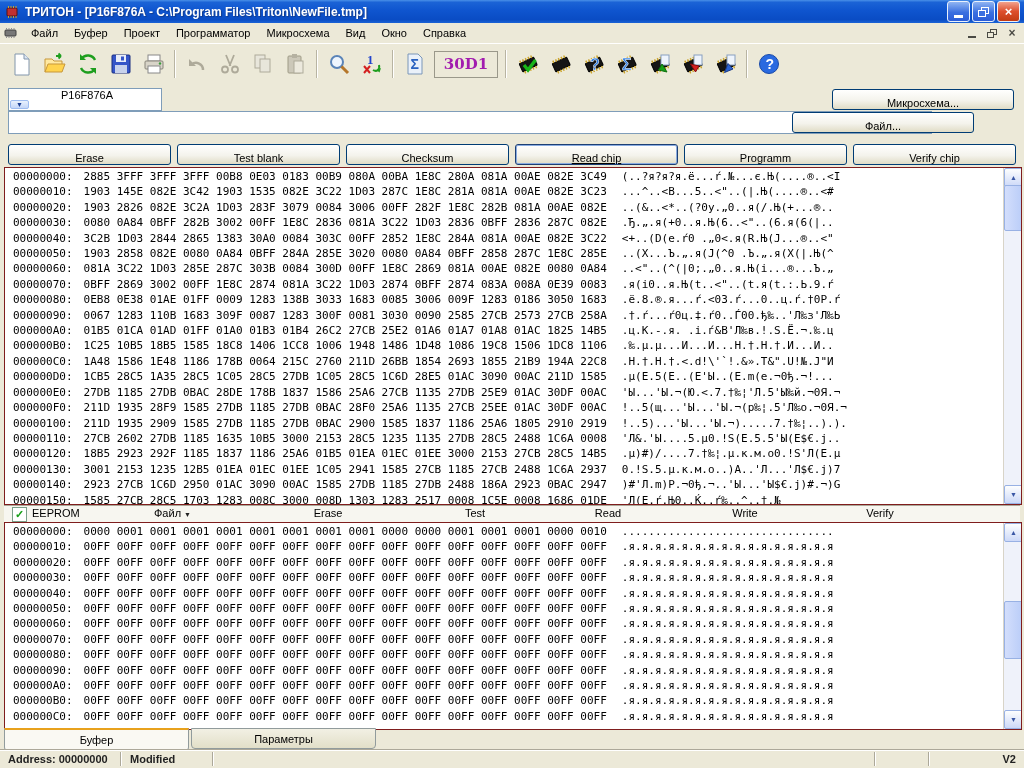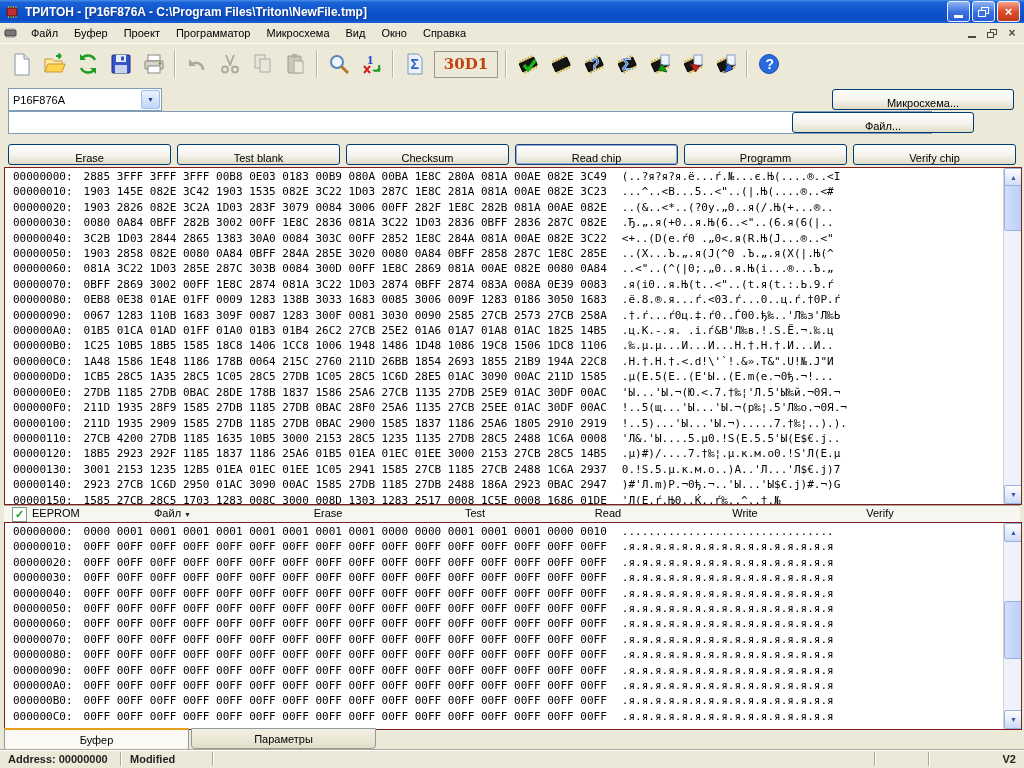--- a/index.html
+++ b/index.html
@@ -36,39 +36,39 @@
   .mdi-rst i:nth-child(2){left:0;top:3px;width:5px;height:4px;background:#ece9d8;}
   .mdi-close{font-size:12px;font-weight:bold;}
 
   
   .toolbar{position:absolute;top:43px;left:0;right:0;height:40px;border-top:1px solid #fff;
     display:flex;align-items:center;padding-left:5px;background:#ece9d8;}
   .tool-btn{width:31px;height:31px;display:flex;align-items:center;justify-content:center;border:1px solid transparent;}
   .tool-sep{width:0;height:28px;border-left:1px solid #b8b4a2;border-right:1px solid #fff;margin:0 4px;}
   .value-box{width:62px;height:25px;margin:0 3px;border:1px solid #9a988a;background:#ece9d8;
     display:flex;align-items:center;justify-content:center;
-    font-family:"DejaVu Serif",serif;font-weight:bold;font-size:15px;color:#c2410c;}
+    font-family:"DejaVu Serif",serif;font-weight:bold;font-size:15px;color:#a21caf;}
 
   
   .combo{position:absolute;background:#fff;border:1px solid #7f9db9;display:flex;align-items:center;}
   .combo .val{flex:1;padding-left:4px;white-space:nowrap;overflow:hidden;}
   .combo .drop{width:17px;align-self:stretch;margin:1px;border:1px solid #9ebcf0;border-radius:2px;
     background:linear-gradient(180deg,#e9f1fd,#c4d6f8);display:flex;align-items:center;justify-content:center;
     color:#1c3f94;font-size:7px;}
-  #chip-combo{left:8px;top:88px;width:152px;height:21px;}
+  #chip-combo{left:8px;top:88px;width:152px;height:21px;flex-direction:column;}
   #file-combo{left:8px;top:111px;width:922px;height:21px;}
   .xp-btn{border:1px solid #003c74;border-radius:3px;
     background:linear-gradient(180deg,#fffffe,#f4f3ec 55%,#e0dcc6);
     display:flex;align-items:flex-end;justify-content:center;font-size:11px;}
   #btn-chip{position:absolute;left:832px;top:89px;width:180px;height:19px;}
   #btn-file{position:absolute;left:792px;top:112px;width:180px;height:19px;}
 
   .actions-row{position:absolute;left:8px;right:8px;top:144px;height:19px;display:flex;gap:6px;}
   .actions-row .xp-btn{flex:1;height:19px;}
-  .actions-row .xp-btn.focused{box-shadow:inset 0 0 0 1px #89abe0;border-color:#1c3f74;}
+  .actions-row .xp-btn.focused{box-shadow:inset 0 0 0 1px #89abe0;border-color:#1c3f74;text-decoration:underline;}
 
   
   .hex-panel{position:absolute;left:4px;width:1016px;background:#fff;border:1px solid #7f1d1d;overflow:hidden;}
   #flash-panel{top:167px;height:336px;}
   #eeprom-panel{top:522px;height:206px;}
   .hex-rows{position:absolute;left:0;top:1px;right:18px;bottom:0;padding-left:8px;overflow:hidden;}
   .hex-row{white-space:pre;font-family:"DejaVu Sans Mono","Liberation Mono",monospace;
     font-size:11px;line-height:15.4px;color:#000;}
   .hex-row .hx{margin-left:11px;}
   .hex-row .as{margin-left:15px;}
@@ -412,21 +412,21 @@
         <div class="hex-row"><span class="addr">00000070:</span><span class="hx">0BFF 2869 3002 00FF 1E8C 2874 081A 3C22 1D03 2874 0BFF 2874 083A 008A 0E39 0083</span><span class="as">.я(i0..я.Њ(t..&lt;"..(t.я(t.:.Ь.9.ŕ</span></div>
         <div class="hex-row"><span class="addr">00000080:</span><span class="hx">0EB8 0E38 01AE 01FF 0009 1283 138B 3033 1683 0085 3006 009F 1283 0186 3050 1683</span><span class="as">.ё.8.®.я...ŕ.&lt;03.ŕ...0..ц.ŕ.†0P.ŕ</span></div>
         <div class="hex-row"><span class="addr">00000090:</span><span class="hx">0067 1283 110B 1683 309F 0087 1283 300F 0081 3030 0090 2585 27CB 2573 27CB 258A</span><span class="as">.†.ŕ...ŕ0ц.‡.ŕ0..Ѓ00.ђ‰..'Л‰з'Л‰Ь</span></div>
         <div class="hex-row"><span class="addr">000000A0:</span><span class="hx">01B5 01CA 01AD 01FF 01A0 01B3 01B4 26C2 27CB 25E2 01A6 01A7 01A8 01AC 1825 14B5</span><span class="as">.ц.К.-.я. .i.ѓ&amp;В'Л‰в.!.Ѕ.Ё.¬.‰.ц</span></div>
         <div class="hex-row"><span class="addr">000000B0:</span><span class="hx">1C25 10B5 18B5 1585 18C8 1406 1CC8 1006 1948 1486 1D48 1086 19C8 1506 1DC8 1106</span><span class="as">.‰.µ.µ...И...И...Н.†.Н.†.И...И..</span></div>
         <div class="hex-row"><span class="addr">000000C0:</span><span class="hx">1A48 1586 1E48 1186 178B 0064 215C 2760 211D 26BB 1854 2693 1855 21B9 194A 22C8</span><span class="as">.Н.†.Н.†.&lt;.d!\'`!.&amp;».Т&amp;".U!№.J"И</span></div>
         <div class="hex-row"><span class="addr">000000D0:</span><span class="hx">1CB5 28C5 1A35 28C5 1C05 28C5 27DB 1C05 28C5 1C6D 28E5 01AC 3090 00AC 211D 1585</span><span class="as">.µ(Е.5(Е..(Е'Ы..(Е.m(е.¬0ђ.¬!...</span></div>
         <div class="hex-row"><span class="addr">000000E0:</span><span class="hx">27DB 1185 27DB 0BAC 28DE 178B 1837 1586 25A6 27CB 1135 27DB 25E9 01AC 30DF 00AC</span><span class="as">'Ы...'Ы.¬(Ю.&lt;.7.†‰¦'Л.5'Ы‰й.¬0Я.¬</span></div>
         <div class="hex-row"><span class="addr">000000F0:</span><span class="hx">211D 1935 28F9 1585 27DB 1185 27DB 0BAC 28F0 25A6 1135 27CB 25EE 01AC 30DF 00AC</span><span class="as">!..5(щ...'Ы...'Ы.¬(p‰¦.5'Л‰о.¬0Я.¬</span></div>
         <div class="hex-row"><span class="addr">00000100:</span><span class="hx">211D 1935 2909 1585 27DB 1185 27DB 0BAC 2900 1585 1837 1186 25A6 1805 2910 2919</span><span class="as">!..5)...'Ы...'Ы.¬).....7.†‰¦..).).</span></div>
-        <div class="hex-row"><span class="addr">00000110:</span><span class="hx">27CB 4200 27DB 1185 1635 10B5 3000 2153 28C5 1235 1135 27DB 28C5 2488 1C6A 0008</span><span class="as">'Л&amp;.'Ы....5.µ0.!S(Е.5.5'Ы(Е$€.j..</span></div>
+        <div class="hex-row"><span class="addr">00000110:</span><span class="hx">27CB 2602 27DB 1185 1635 10B5 3000 2153 28C5 1235 1135 27DB 28C5 2488 1C6A 0008</span><span class="as">'Л&amp;.'Ы....5.µ0.!S(Е.5.5'Ы(Е$€.j..</span></div>
         <div class="hex-row"><span class="addr">00000120:</span><span class="hx">18B5 2923 292F 1185 1837 1186 25A6 01B5 01EA 01EC 01EE 3000 2153 27CB 28C5 14B5</span><span class="as">.µ)#)/....7.†‰¦.µ.к.м.о0.!S'Л(Е.µ</span></div>
         <div class="hex-row"><span class="addr">00000130:</span><span class="hx">3001 2153 1235 12B5 01EA 01EC 01EE 1C05 2941 1585 27CB 1185 27CB 2488 1C6A 2937</span><span class="as">0.!S.5.µ.к.м.о..)А..'Л...'Л$€.j)7</span></div>
         <div class="hex-row"><span class="addr">00000140:</span><span class="hx">2923 27CB 1C6D 2950 01AC 3090 00AC 1585 27DB 1185 27DB 2488 186A 2923 0BAC 2947</span><span class="as">)#'Л.m)Р.¬0ђ.¬..'Ы...'Ы$€.j)#.¬)G</span></div>
         <div class="hex-row"><span class="addr">00000150:</span><span class="hx">1585 27CB 28C5 1703 1283 008C 3000 008D 1303 1283 2517 0008 1C5E 0008 1686 01DE</span><span class="as">'Л(Е.ŕ.Њ0..Ќ..ŕ‰..^..†.№</span></div>
       </div>
     <div class="vscroll">
       <div class="sb-btn sb-up">▲</div>
       <div class="sb-thumb" id="flash-thumb"></div>
       <div class="sb-btn sb-down">▼</div>
     </div>

